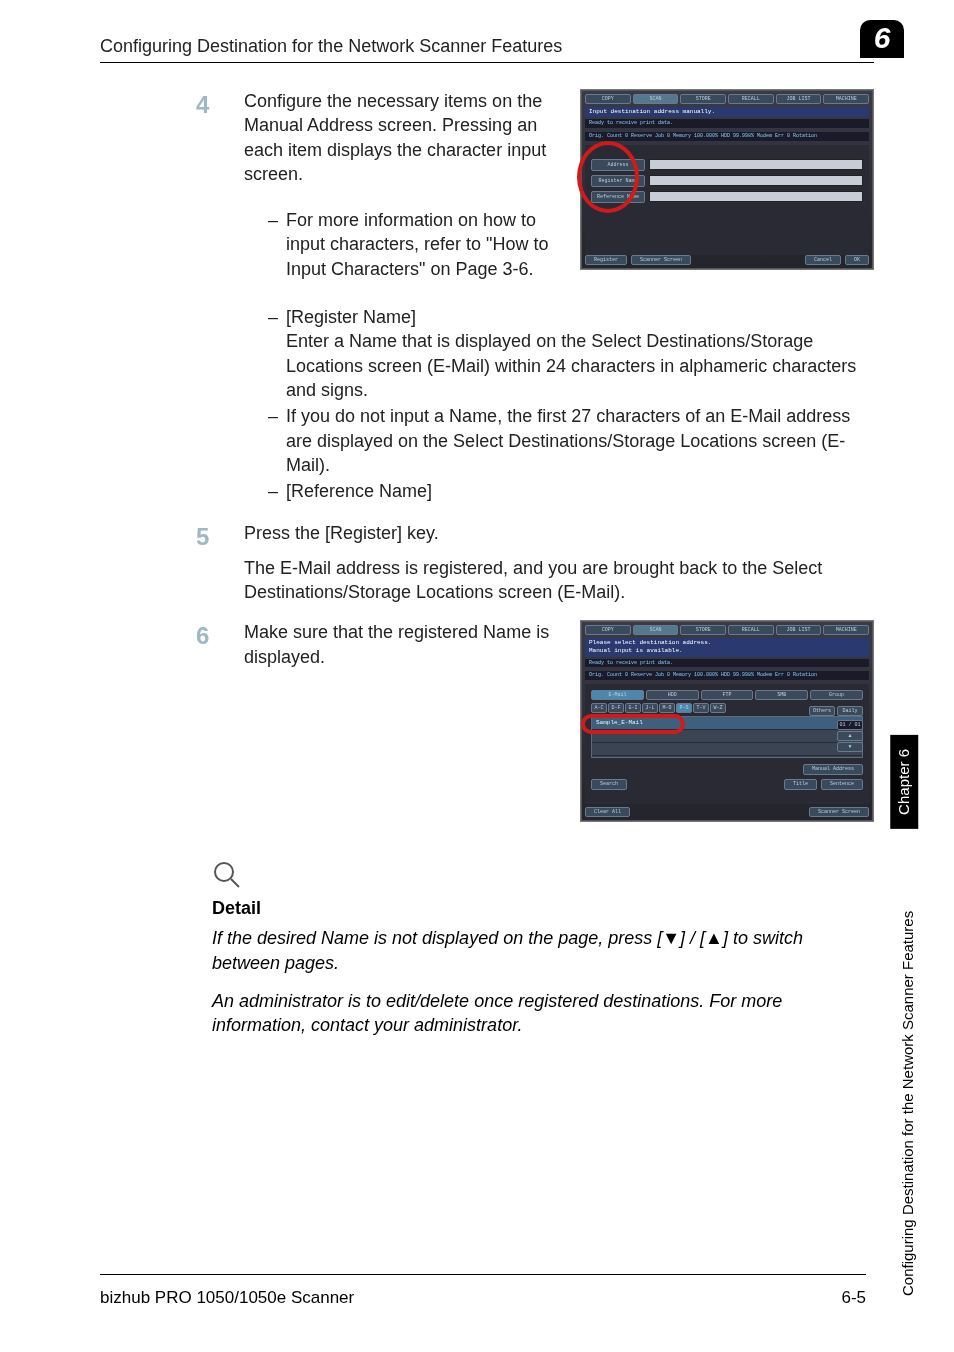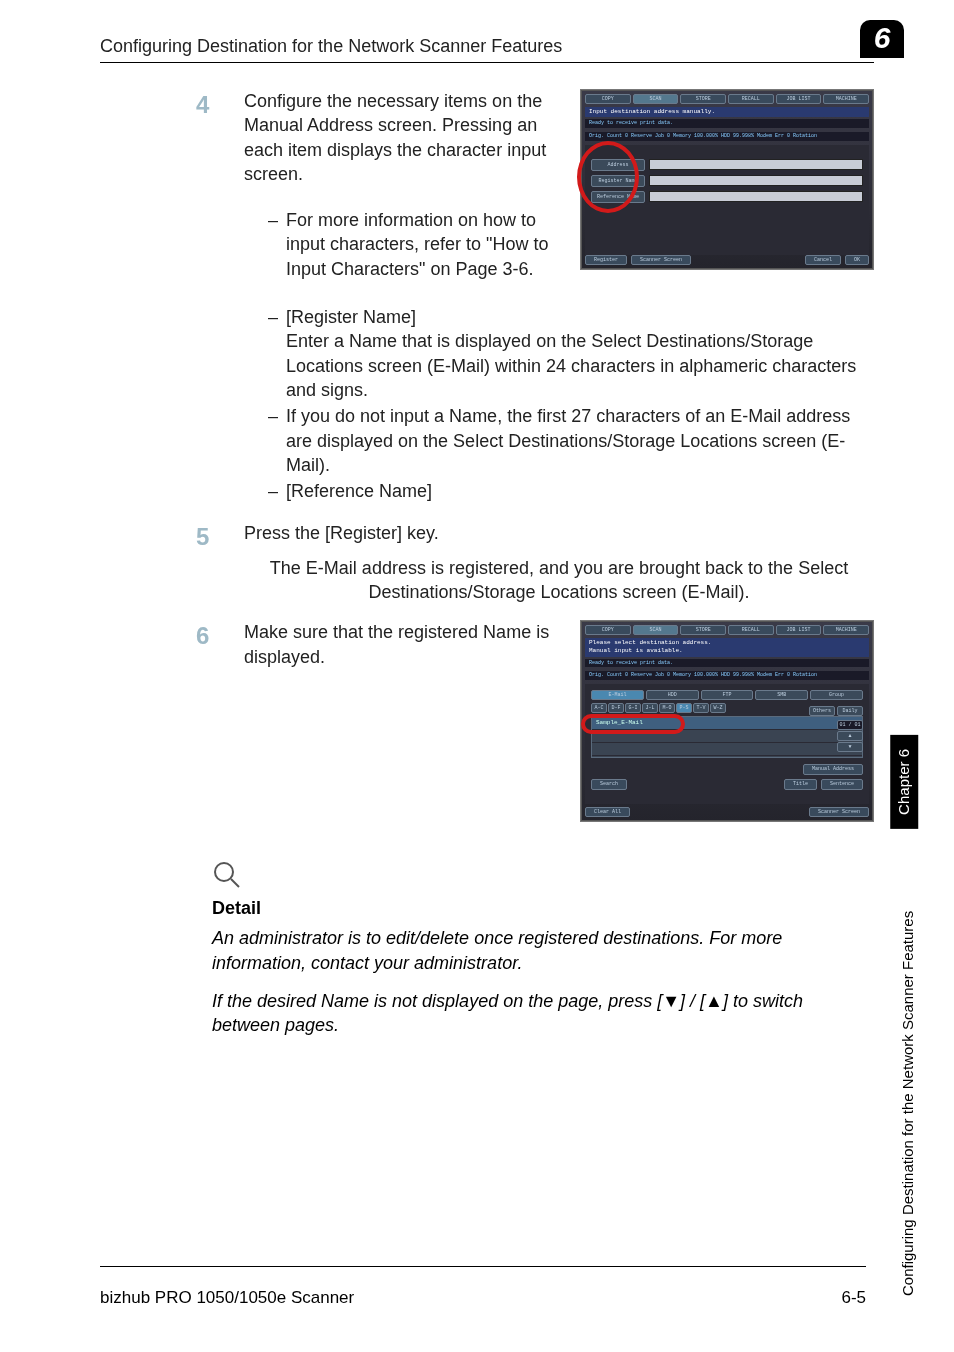--- a/index.html
+++ b/index.html
@@ -184,21 +184,21 @@
     color:#000;
     top: 866px;
     height: 430px;
   }
   .footer {
     position:absolute;
     bottom: 42px;
     left: 100px;
     right: 88px;
     border-top: 1px solid #000;
-    padding-top: 20px;
+    padding-top: 12px;
     display:flex;
     justify-content: space-between;
     font-size: 17px;
   }
   .clear { clear: both; }
 </style>
 </head>
 <body>
 
 <div class="page">
@@ -263,21 +263,21 @@
           <span>[Reference Name]</span><br>
         </li>
       </ul>
     </div>
   </div>
 
   <div class="step-row" style="margin-top:16px;">
     <div class="step-num">5</div>
     <div class="step-body">
       <p>Press the [Register] key.</p>
-      <p style="margin-top:10px;text-align:center;">The E-Mail address is registered, and you are brought back to the Select Destinations/Storage Locations screen (E-Mail).</p>
+      <p style="margin-top:10px;">The E-Mail address is registered, and you are brought back to the Select Destinations/Storage Locations screen (E-Mail).</p>
     </div>
   </div>
 
   <div class="step-row" style="margin-top:16px;">
     <div class="step-num">6</div>
     <div class="step-body">
 
       <div class="screenshot">
         <div class="ss-tabs">
           <div class="ss-tab">COPY</div>
@@ -346,22 +346,22 @@
   </div>
 
   <div class="detail-block">
     <div class="magnifier">
       <svg viewBox="0 0 30 30">
           <circle cx="12" cy="12" r="9"></circle>
           <line x1="19" y1="19" x2="27" y2="27"></line>
         </svg>
     </div>
     <div class="detail-title">Detail</div>
+    <p class="detail-text">If the desired Name is not displayed on the page, press [▼] / [▲] to switch between pages.</p>
     <p class="detail-text">An administrator is to edit/delete once registered destinations. For more information, contact your administrator.</p>
-    <p class="detail-text">If the desired Name is not displayed on the page, press [▼] / [▲] to switch between pages.</p>
   </div>
 
 </div>
 
 <div class="sidetab dark">Chapter 6</div>
 <div class="sidetab light">Configuring Destination for the Network Scanner Features</div>
 
 <div class="footer">
   <div>bizhub PRO 1050/1050e Scanner</div>
   <div>6-5</div>

